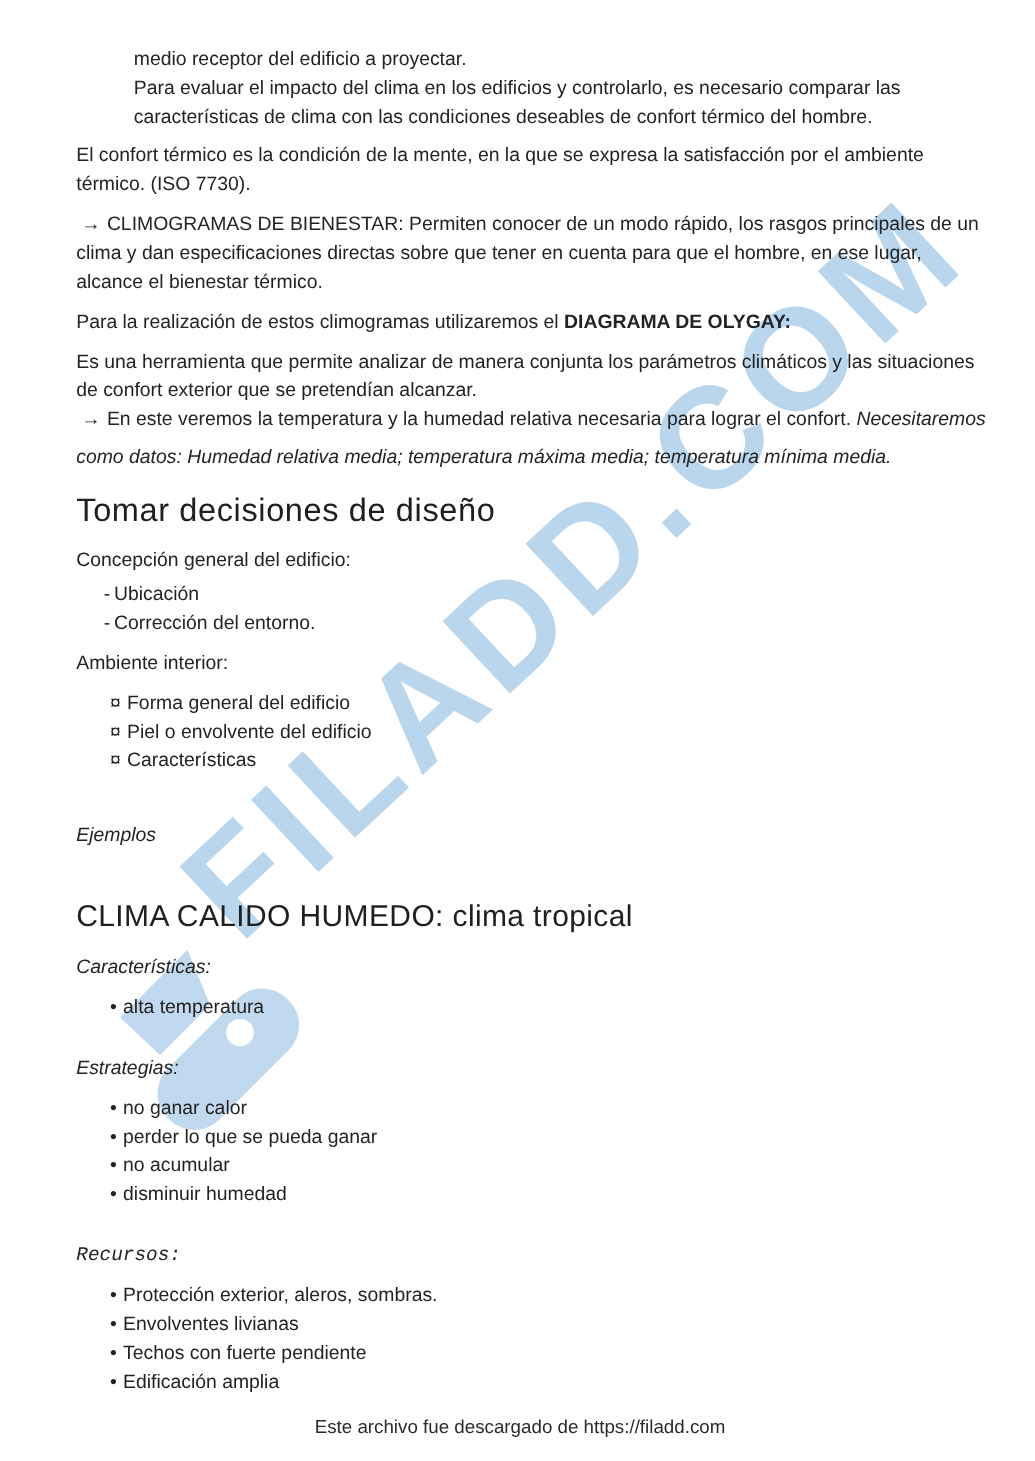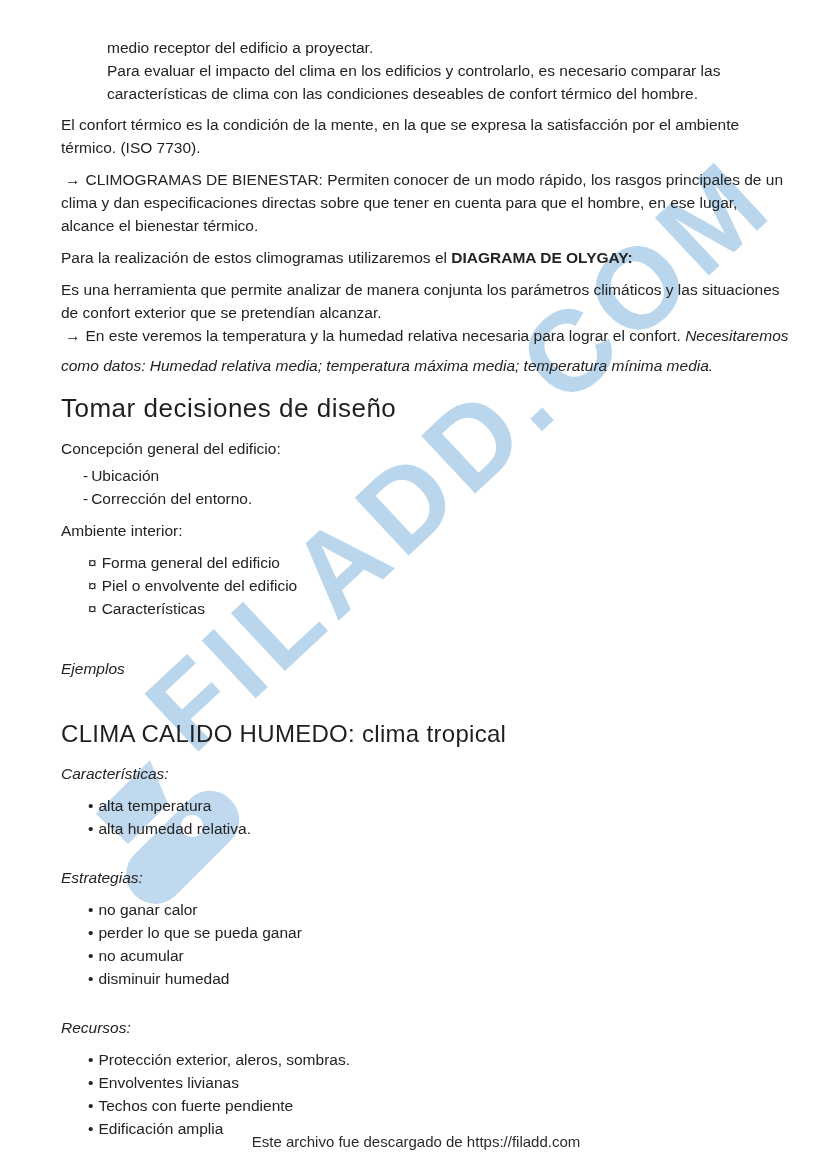--- a/index.html
+++ b/index.html
@@ -135,32 +135,31 @@
       <li><span class="mk">¤</span><span>Características</span></li>
     </ul>
 
     <p class="ejemplos boldital">Ejemplos</p>
 
     <h2 class="doc-h2">CLIMA CALIDO HUMEDO: clima tropical</h2>
 
     <p class="lbl ital">Características:</p>
     <ul class="plain deep">
       <li><span class="mk">•</span><span>alta temperatura</span></li>
-      <li><span class="mk">•</span><span>alta humedad relativa.</span></li>
     </ul>
 
     <p class="lbl-gap ital">Estrategias:</p>
     <ul class="plain deep">
       <li><span class="mk">•</span><span>no ganar calor</span></li>
       <li><span class="mk">•</span><span>perder lo que se pueda ganar</span></li>
       <li><span class="mk">•</span><span>no acumular</span></li>
       <li><span class="mk">•</span><span>disminuir humedad</span></li>
     </ul>
 
-    <p class="lbl-gap ital" style="">Recursos:</p>
+    <p class="lbl-gap ital" style="font-family:Liberation Mono, monospace;">Recursos:</p>
     <ul class="plain deep">
       <li><span class="mk">•</span><span>Protección exterior, aleros, sombras.</span></li>
       <li><span class="mk">•</span><span>Envolventes livianas</span></li>
       <li><span class="mk">•</span><span>Techos con fuerte pendiente</span></li>
       <li><span class="mk">•</span><span>Edificación amplia</span></li>
     </ul>
 
   </div>
 
   <div class="footer">Este archivo fue descargado de https://filadd.com</div>

